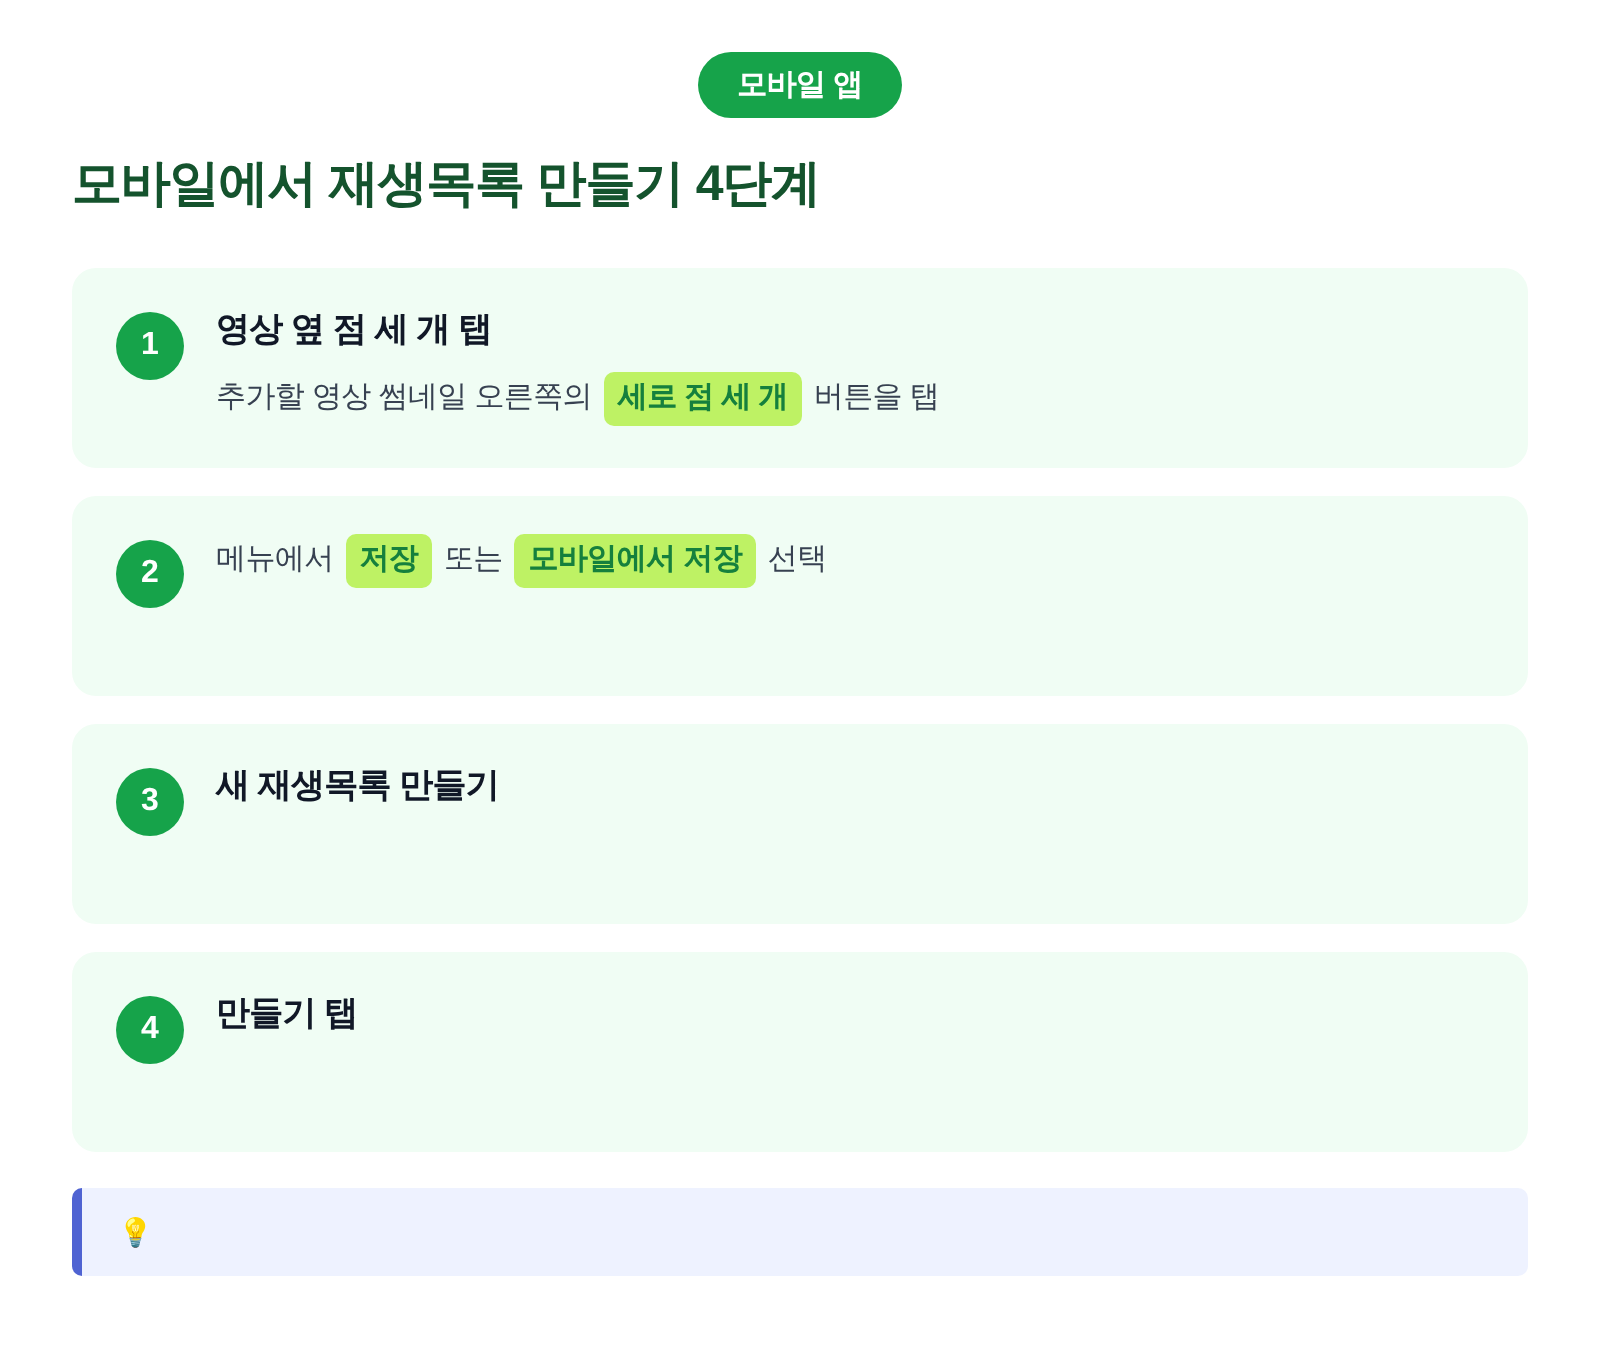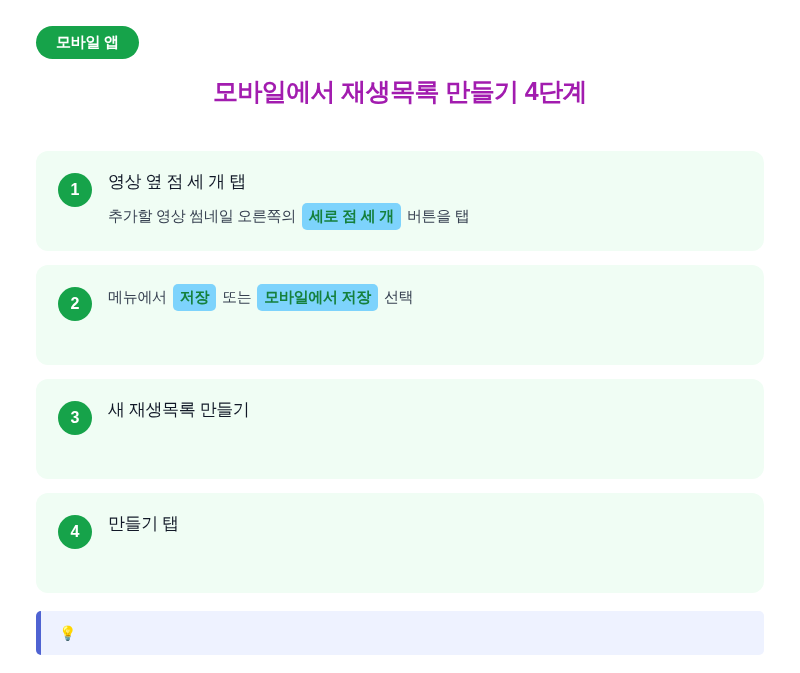--- a/index.html
+++ b/index.html
@@ -17,38 +17,38 @@
   .page {
     width: 800px;
     height: 673px;
     box-sizing: border-box;
     padding: 26px 36px 0 36px;
     display: flex;
     flex-direction: column;
   }
   .badge-row {
     display: flex;
+    justify-content: center;
     margin-bottom: 16px;
   }
   .badge {
     background: #16a34a;
     color: #ffffff;
     font-size: 15px;
     font-weight: bold;
     padding: 7px 20px;
     border-radius: 999px;
     letter-spacing: -0.3px;
   }
   .title {
-    text-align: center;
     font-size: 25px;
     font-weight: bold;
-    color: #a21caf;
+    color: #14532d;
     letter-spacing: -0.6px;
-    margin-bottom: 43px;
+    margin-bottom: 26px;
   }
   .steps {
     display: flex;
     flex-direction: column;
     gap: 14px;
   }
   .step {
     background: #f0fdf4;
     border-radius: 12px;
     padding: 18px 22px 20px 22px;
@@ -70,34 +70,34 @@
     align-items: center;
     justify-content: center;
     margin-top: 4px;
   }
   .step-body {
     flex: 1 1 auto;
     padding-top: 1px;
   }
   .step-title {
     font-size: 17px;
-    font-weight: normal;
+    font-weight: bold;
     color: #111827;
     letter-spacing: -0.4px;
     margin-bottom: 10px;
   }
   .step-desc {
     font-size: 15px;
     color: #374151;
     letter-spacing: -0.3px;
     line-height: 1.5;
   }
   .kbd {
     display: inline-block;
-    background: #7dd3fc;
+    background: #bef264;
     color: #15803d;
     font-weight: bold;
     border-radius: 5px;
     padding: 2px 7px;
     margin: 0 2px;
     letter-spacing: -0.3px;
   }
   .note {
     margin-top: 18px;
     background: #eef2ff;

